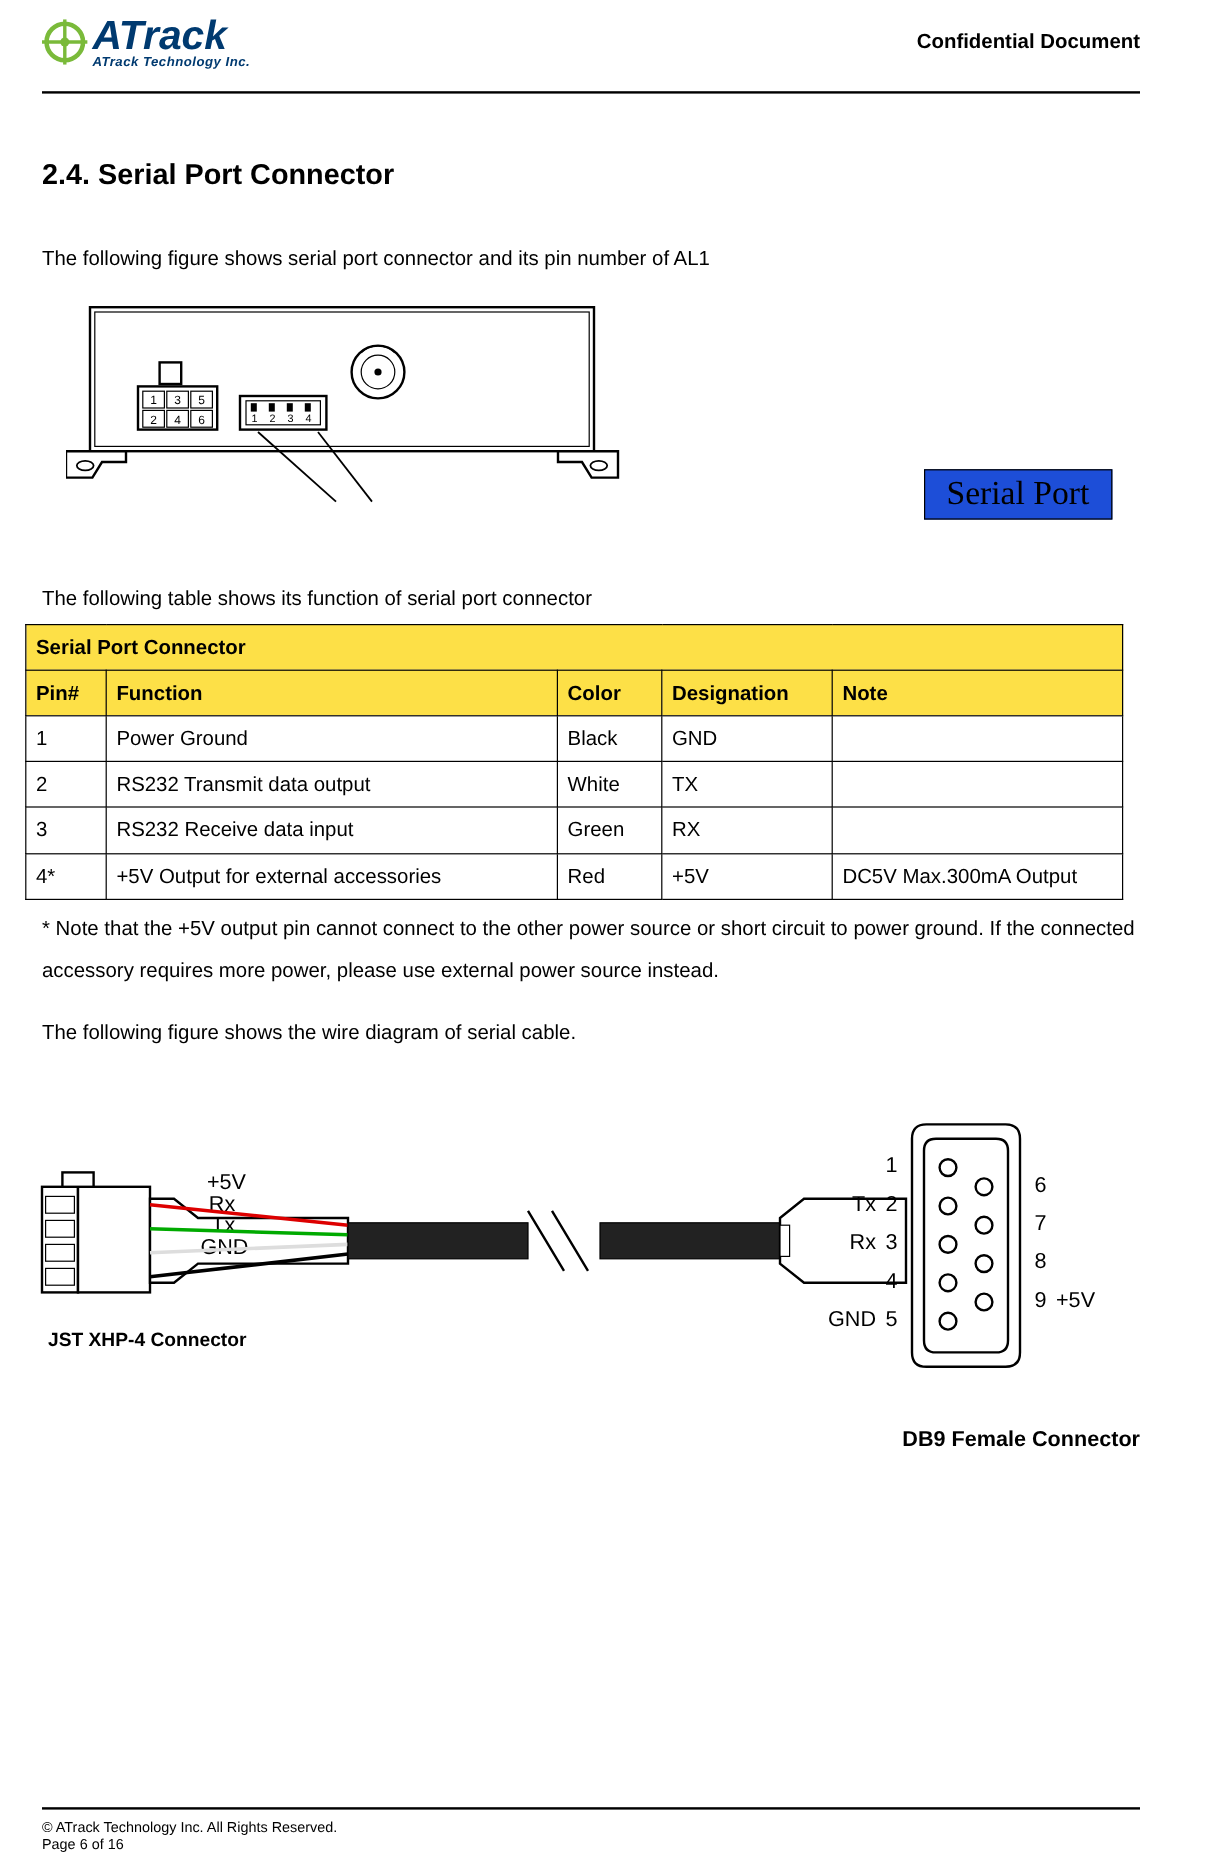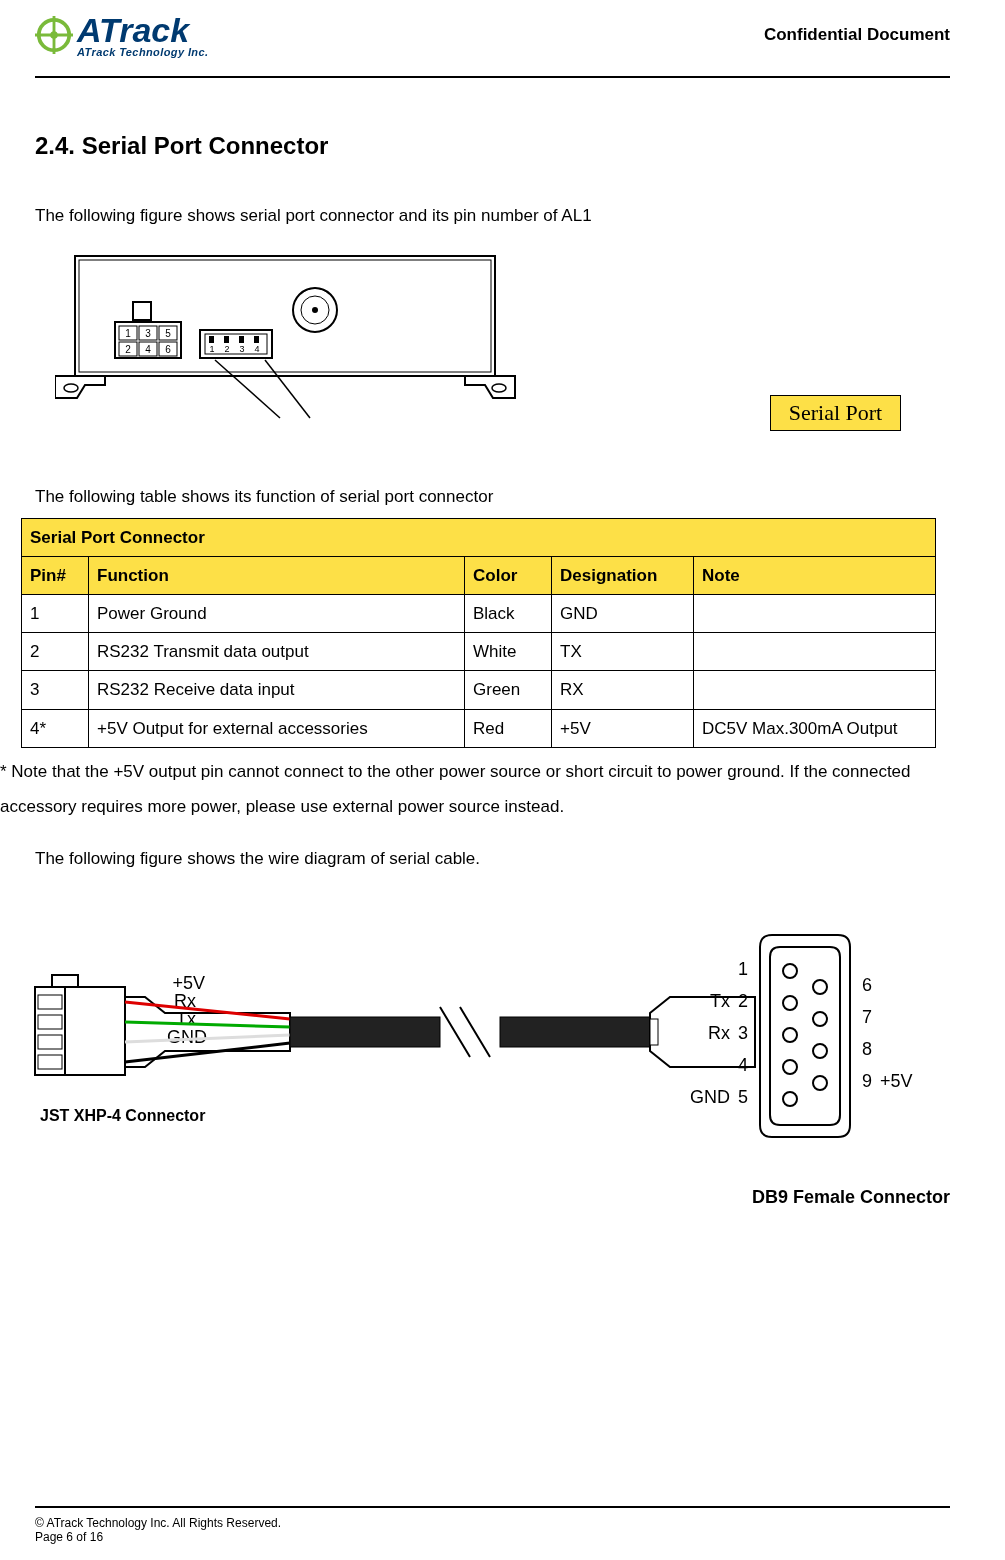--- a/index.html
+++ b/index.html
@@ -47,23 +47,23 @@
   }
   .para { margin: 12px 0 12px -35px; padding-left: 35px; line-height: 1.9; }
   .figure {
     margin: 18px 0 12px 20px;
   }
   .callout-box {
     display: inline-block;
     border: 1px solid #000;
     padding: 4px 18px;
     font-family: "Times New Roman", serif;
-    font-size: 22px;
+    font-size: 28px;
     margin-left: 190px;
-    background: #fde047;
+    background: #1d4ed8;
   }
   .table-wrap { margin-top: 4px; }
   table {
     border-collapse: collapse;
     width: 100%;
     margin-left: -14px;
   }
   table td, table th {
     border: 1px solid #000;
     padding: 5px 8px 5px 8px;
@@ -71,21 +71,21 @@
     font-size: 17px;
     vertical-align: top;
     line-height: 1.6;
   }
   .th-row td, .title-row td { background: #fde047; font-weight: 700; }
   .col-pin { width: 50px; }
   .col-func { }
   .col-color { width: 70px; }
   .col-desig { width: 125px; }
   .col-note { width: 225px; }
-  .note-para { margin: 6px 0 0 -35px; line-height: 2.1; }
+  .note-para { margin: 6px 0 0 -35px; padding-left: 35px; line-height: 2.1; }
   .footer {
     position: absolute;
     bottom: 16px;
     left: 35px; right: 55px;
     display: flex;
     font-size: 12px;
     border-top: 2px solid #000;
     padding-top: 8px;
     flex-direction: column;
   }

